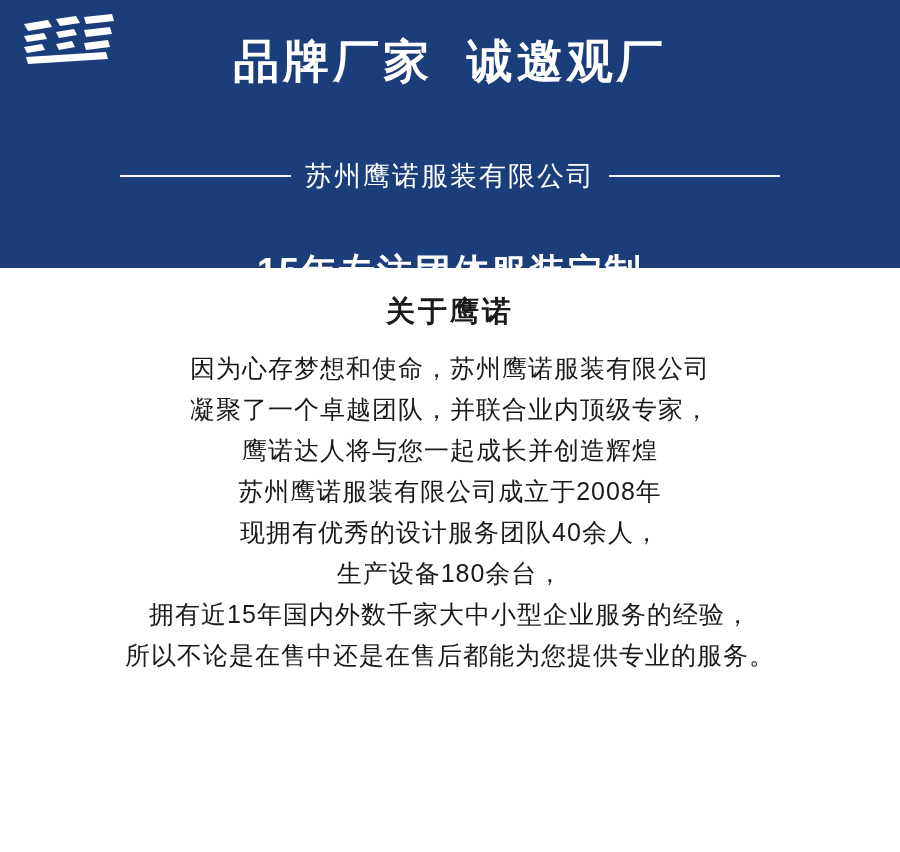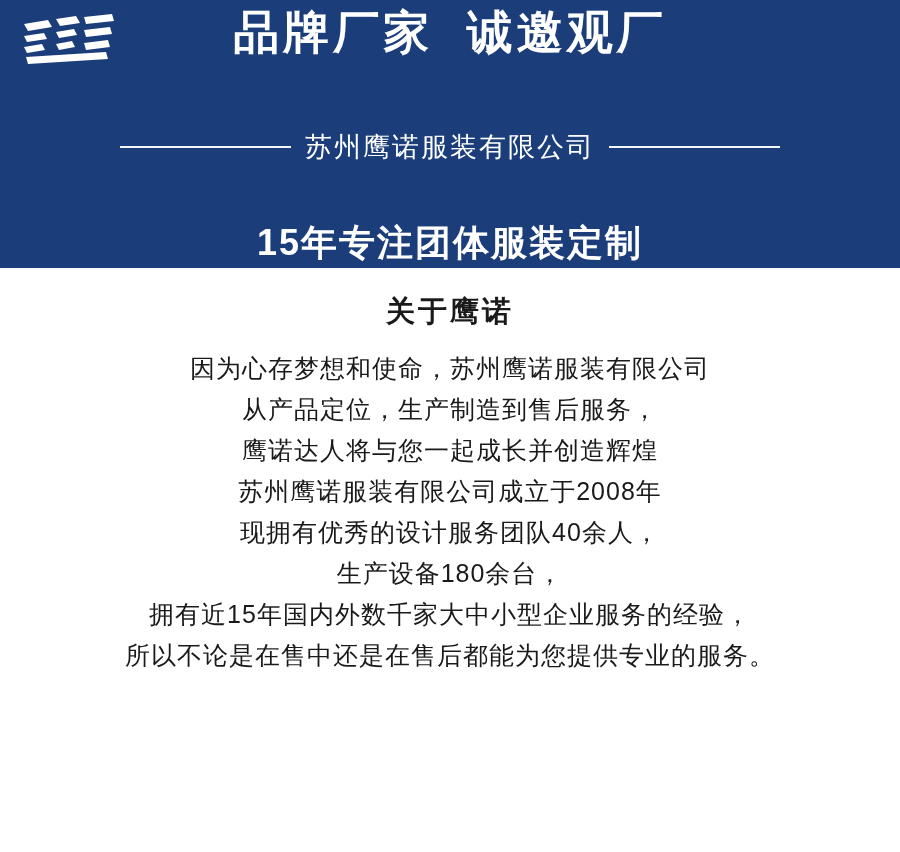--- a/index.html
+++ b/index.html
@@ -24,21 +24,21 @@
   
   .banner {
     position: relative;
     width: 900px;
     height: 268px;
     background: #1b3d7a;
     box-sizing: border-box;
     display: flex;
     flex-direction: column;
     align-items: center;
-    justify-content: flex-end;
+    justify-content: space-between;
     gap: 40px;
   }
 
   .logo {
     position: absolute;
     left: 18px;
     top: 14px;
     width: 100px;
     height: 54px;
     color: #ffffff;
@@ -150,21 +150,21 @@
       <div class="banner-rule"></div>
     </div>
 
     <div class="banner-tagline">15年专注团体服装定制</div>
   </div>
 
   <div class="content">
     <div class="content-title">关于鹰诺</div>
     <div class="content-lines">
       <div class="content-line">因为心存梦想和使命，苏州鹰诺服装有限公司</div>
-      <div class="content-line">从产品定位，生产制造到售后服务，</div>
+      <div class="content-line">凝聚了一个卓越团队，并联合业内顶级专家，</div>
       <div class="content-line">鹰诺达人将与您一起成长并创造辉煌</div>
       <div class="content-line">苏州鹰诺服装有限公司成立于2008年</div>
       <div class="content-line">现拥有优秀的设计服务团队40余人，</div>
       <div class="content-line">生产设备180余台，</div>
       <div class="content-line">拥有近15年国内外数千家大中小型企业服务的经验，</div>
       <div class="content-line">所以不论是在售中还是在售后都能为您提供专业的服务。</div>
     </div>
   </div>
 
 </div>

